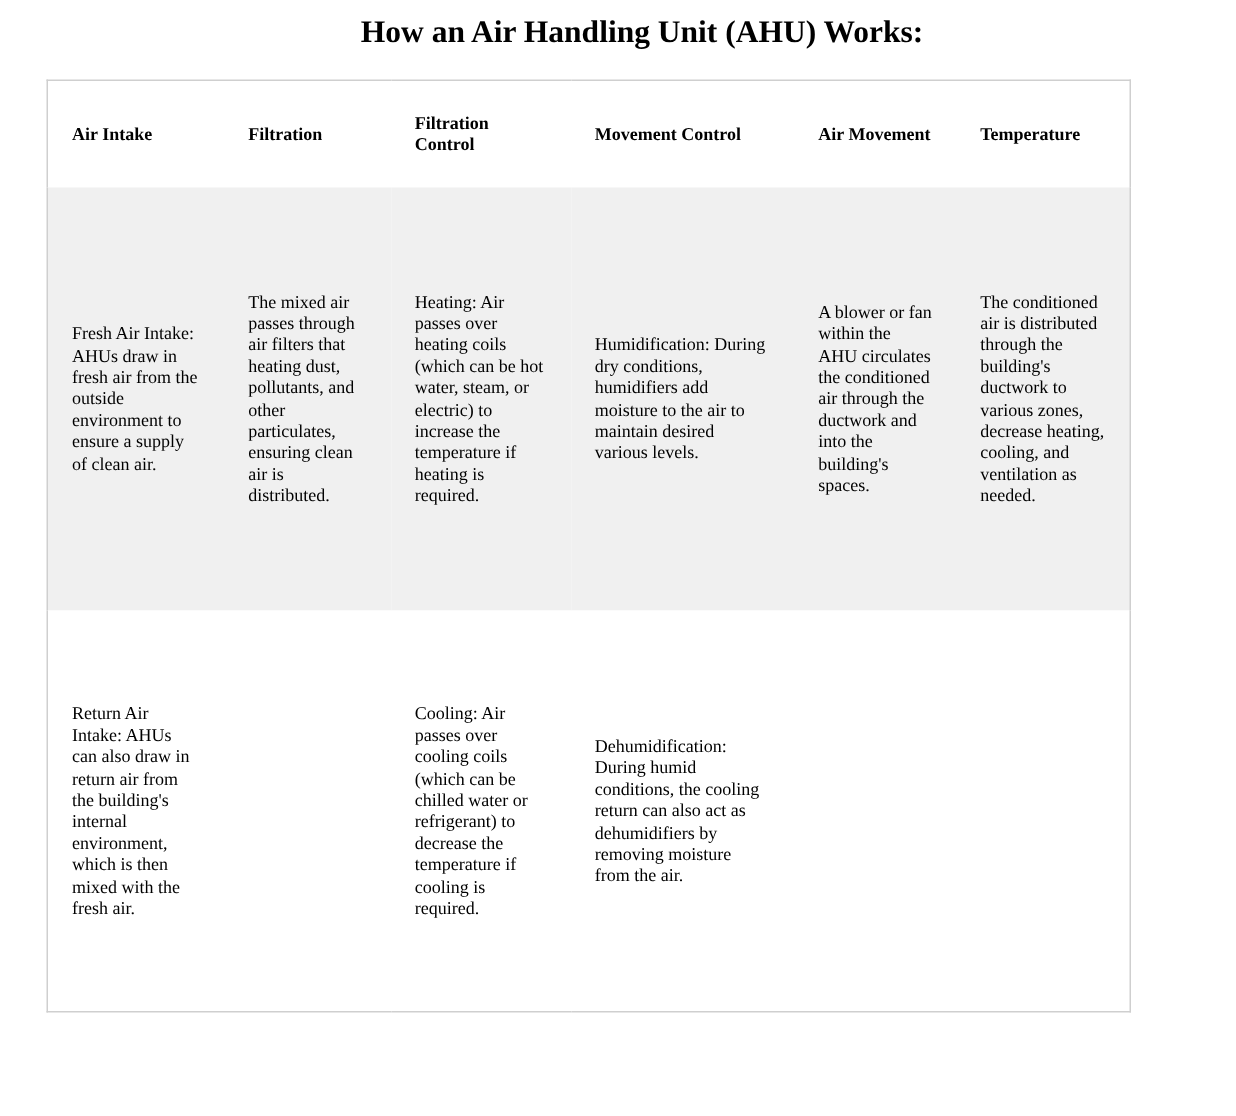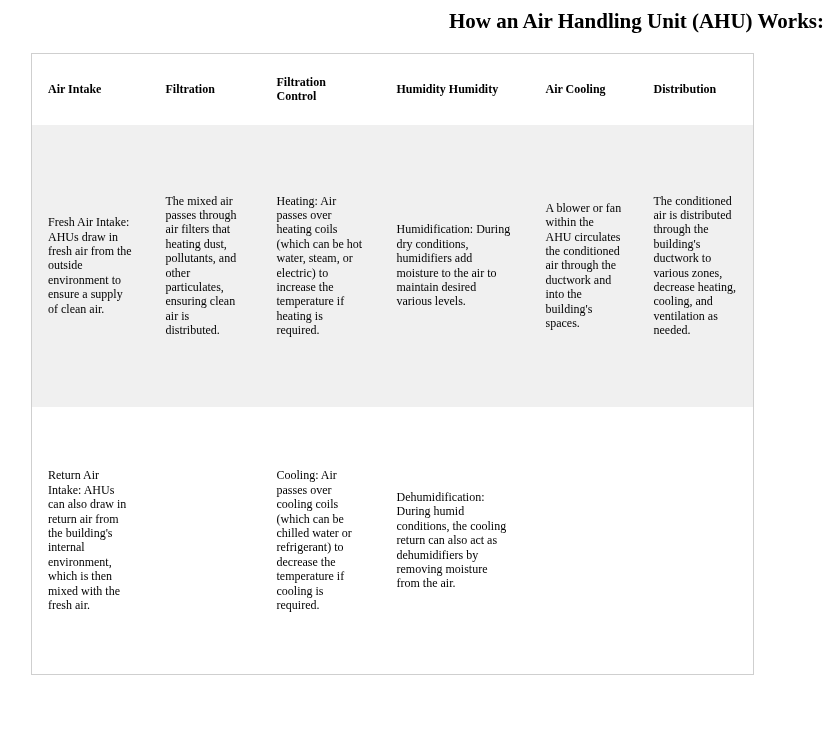--- a/index.html
+++ b/index.html
@@ -12,21 +12,21 @@
   html,body{
     width:824px;height:744px;
     background:var(--page_bg);
     color:var(--text);
     font-family:"Liberation Serif","DejaVu Serif",serif;
     overflow:hidden;
   }
   .page-title{
     font-size:21px;
     font-weight:bold;
-    text-align:right;
+    text-align:center;
     line-height:1.15;
     margin:9px 0 20px 0;
     padding-left:32px;
   }
   table.ahu-table{
     border-collapse:collapse;
     table-layout:fixed;
     width:722px;
     margin-left:31px;
     border:1px solid var(--table_border);
@@ -72,23 +72,23 @@
       <col class="c3">
       <col class="c4">
       <col class="c5">
       <col class="c6">
   </colgroup>
   <thead>
     <tr>
       <th>Air Intake</th>
       <th>Filtration</th>
       <th>Filtration Control</th>
-      <th>Humidity Humidity</th>
-      <th>Air Cooling</th>
-      <th>Distribution</th>
+      <th>Movement Control</th>
+      <th>Air Movement</th>
+      <th>Temperature</th>
     </tr>
   </thead>
   <tbody>
     <tr class="row-odd">
       <td>Fresh Air Intake: AHUs draw in fresh air from the outside environment to ensure a supply of clean air.</td>
       <td>The mixed air passes through air filters that heating dust, pollutants, and other particulates, ensuring clean air is distributed.</td>
       <td>Heating: Air passes over heating coils (which can be hot water, steam, or electric) to increase the temperature if heating is required.</td>
       <td>Humidification: During dry conditions, humidifiers add moisture to the air to maintain desired various levels.</td>
       <td>A blower or fan within the AHU circulates the conditioned air through the ductwork and into the building's spaces.</td>
       <td>The conditioned air is distributed through the building's ductwork to various zones, decrease heating, cooling, and ventilation as needed.</td>

